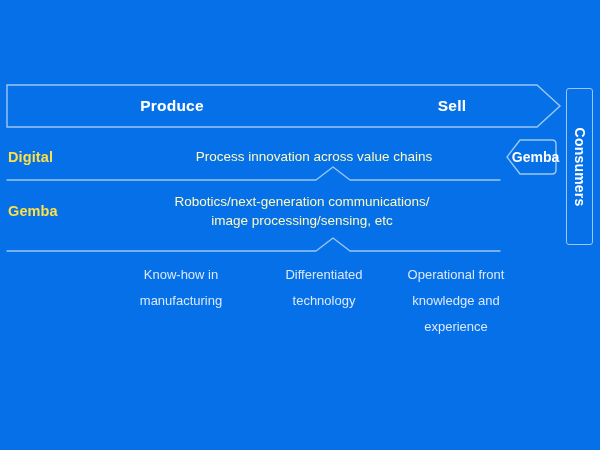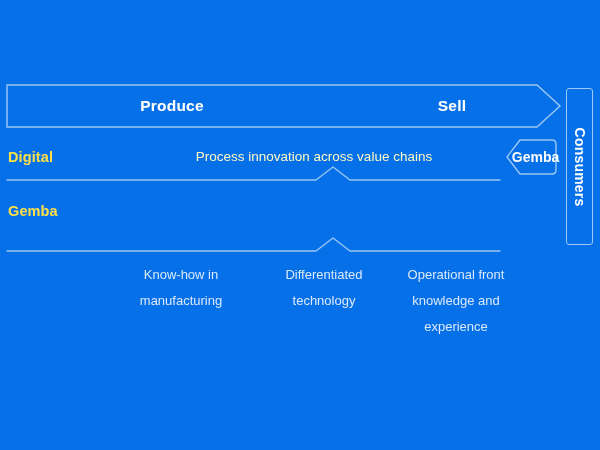--- a/index.html
+++ b/index.html
@@ -160,20 +160,22 @@
     <path d="M 507 157 L 520 140 L 552 140 Q 556 140 556 144 L 556 170 Q 556 174 552 174 L 520 174 Z" fill="none" stroke="#9cc8f5" stroke-width="1.4" stroke-linejoin="round"></path>
   </svg>
 
   <div class="stage-label" id="stage-produce">Produce</div>
   <div class="stage-label" id="stage-sell">Sell</div>
 
   <div class="row-label" id="label-digital">Digital</div>
   <div class="row-label" id="label-gemba">Gemba</div>
 
   <div class="row-text" id="text-digital">Process innovation across value chains</div>
+  <div class="row-text" id="text-gemba">Robotics/next-generation communications/
+image processing/sensing, etc</div>
 
   <div id="data-badge">
     <div class="badge-text">Gemba</div>
   </div>
 
   <div id="consumers-box">
     <div id="consumers-label">Consumers</div>
   </div>
 
   <div class="foot-col" id="foot-col-0">Know-how in

